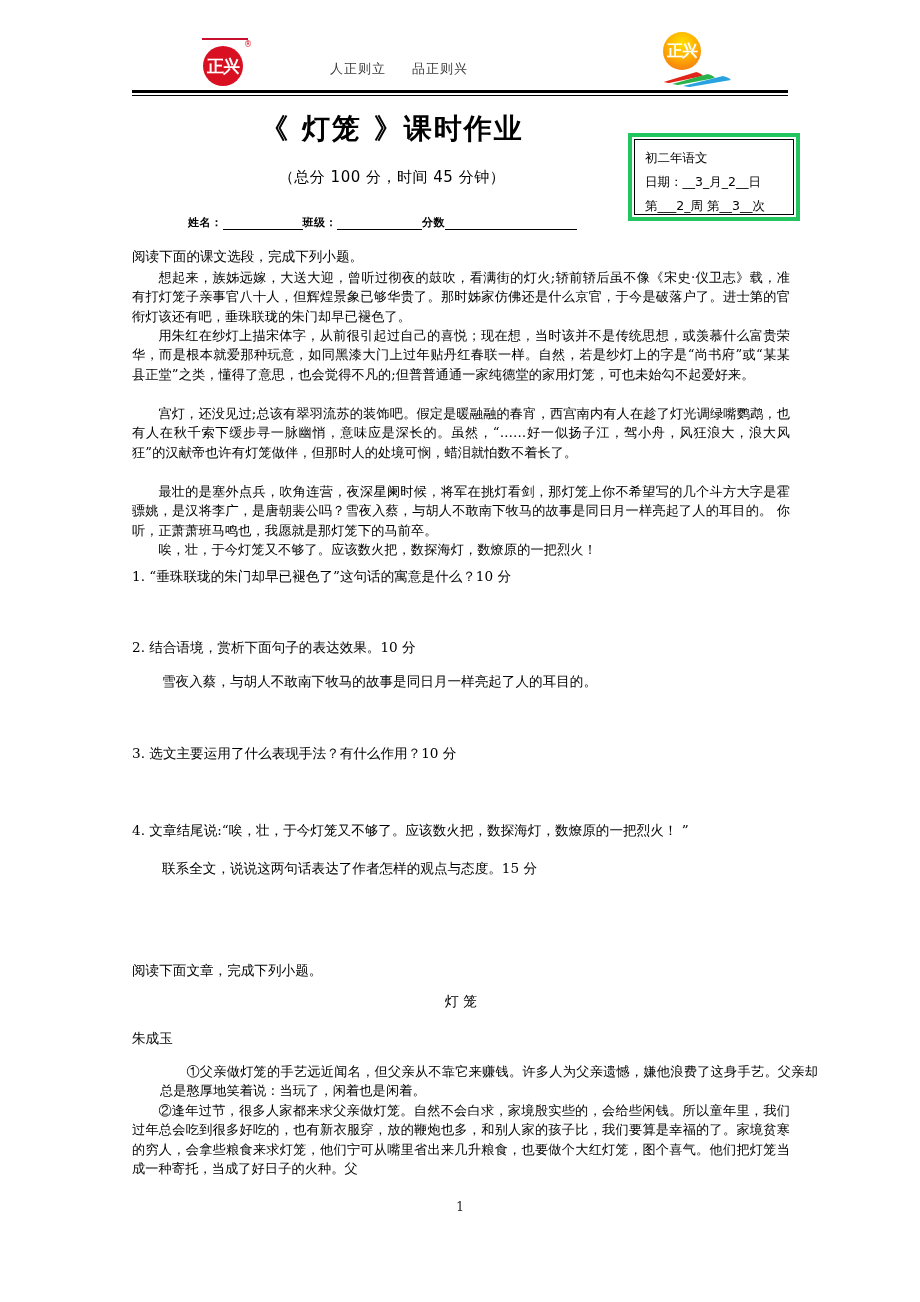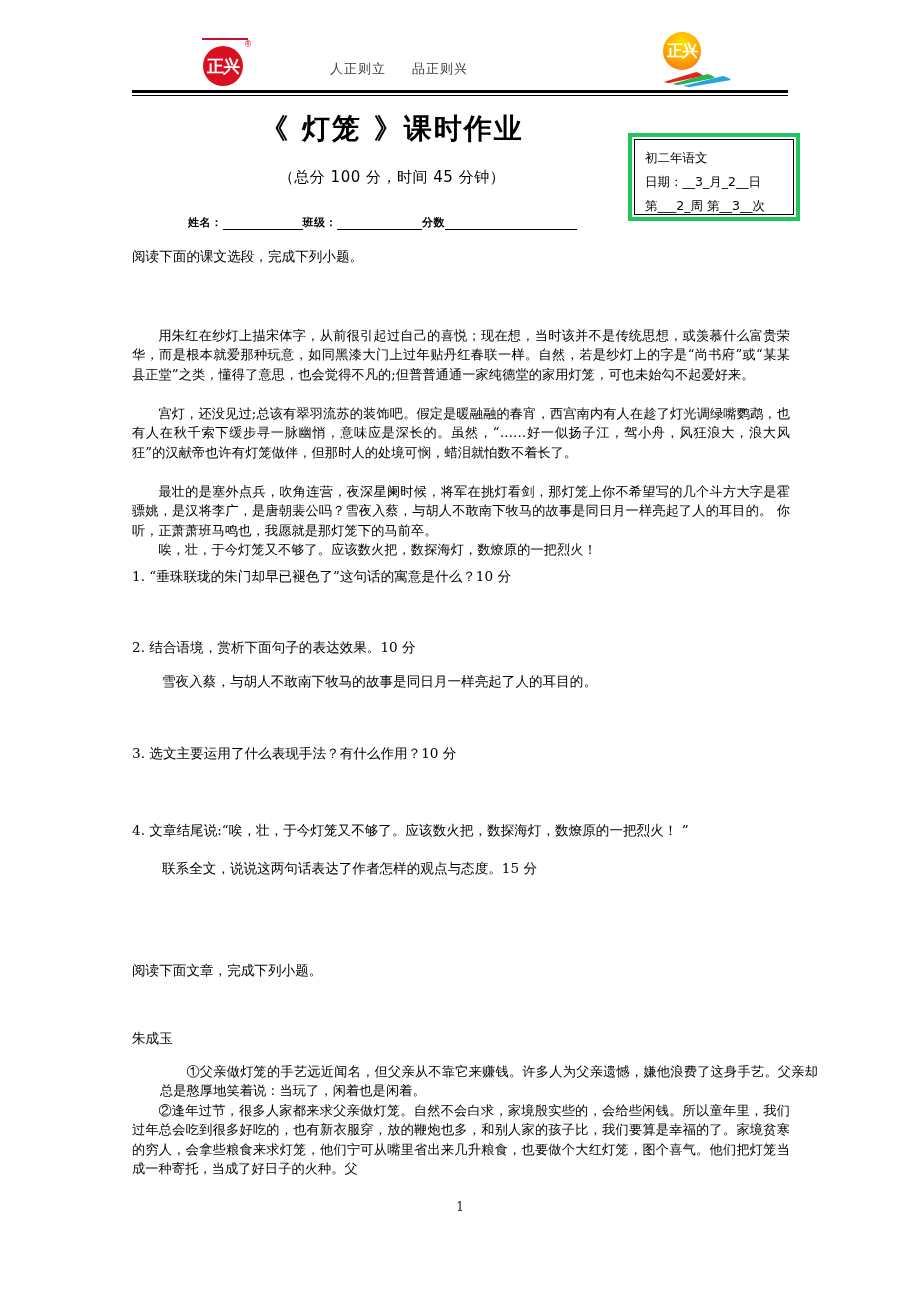--- a/index.html
+++ b/index.html
@@ -305,20 +305,21 @@
       <div class="info-line">第___2_周 第__3__次</div>
     </div>
   </div>
 
   <div class="name-row">
     <span>姓名：</span><span class="ul-s ul-80"></span><span>班级：</span><span class="ul-s ul-85"></span><span>分数</span><span class="ul-s ul-130"></span>
   </div>
 
   <div class="section-lead" style="top:248px;">阅读下面的课文选段，完成下列小题。</div>
 
+  <div class="body-block p-indent" style="top:268px;">想起来，族姊远嫁，大送大迎，曾听过彻夜的鼓吹，看满街的灯火;轿前轿后虽不像《宋史·仪卫志》载，准有打灯笼子亲事官八十人，但辉煌景象已够华贵了。那时姊家仿佛还是什么京官，于今是破落户了。进士第的官衔灯该还有吧，垂珠联珑的朱门却早已褪色了。</div>
   <div class="body-block p-indent" style="top:326px;">用朱红在纱灯上描宋体字，从前很引起过自己的喜悦；现在想，当时该并不是传统思想，或羡慕什么富贵荣华，而是根本就爱那种玩意，如同黑漆大门上过年贴丹红春联一样。自然，若是纱灯上的字是“尚书府”或“某某县正堂”之类，懂得了意思，也会觉得不凡的;但普普通通一家纯德堂的家用灯笼，可也未始勾不起爱好来。</div>
   <div class="body-block p-indent" style="top:404px;">宫灯，还没见过;总该有翠羽流苏的装饰吧。假定是暖融融的春宵，西宫南内有人在趁了灯光调绿嘴鹦鹉，也有人在秋千索下缓步寻一脉幽悄，意味应是深长的。虽然，“……好一似扬子江，驾小舟，风狂浪大，浪大风狂”的汉献帝也许有灯笼做伴，但那时人的处境可悯，蜡泪就怕数不着长了。</div>
   <div class="body-block p-indent" style="top:482px;">最壮的是塞外点兵，吹角连营，夜深星阑时候，将军在挑灯看剑，那灯笼上你不希望写的几个斗方大字是霍骠姚，是汉将李广，是唐朝裴公吗？雪夜入蔡，与胡人不敢南下牧马的故事是同日月一样亮起了人的耳目的。 你听，正萧萧班马鸣也，我愿就是那灯笼下的马前卒。</div>
   <div class="body-block p-indent" style="top:540px;">唉，壮，于今灯笼又不够了。应该数火把，数探海灯，数燎原的一把烈火！</div>
 
   <div class="q-line" style="top:566px;">
     <span>1.</span>
     <span>“垂珠联珑的朱门却早已褪色了”这句话的寓意是什么？10 分</span>
   </div>
 
@@ -334,20 +335,21 @@
   </div>
 
   <div class="q-line" style="top:820px;">
     <span>4.</span>
     <span>文章结尾说:“唉，壮，于今灯笼又不够了。应该数火把，数探海灯，数燎原的一把烈火！ ”</span>
   </div>
   <div class="q-sub" style="top:858px;">联系全文，说说这两句话表达了作者怎样的观点与态度。15 分</div>
 
   <div class="section-lead" style="top:962px;">阅读下面文章，完成下列小题。</div>
 
+  <div class="centered-title" style="top:993px;">灯 笼</div>
   <div class="centered-author" style="top:1030px;">朱成玉</div>
 
   <div class="body-block p-indent" style="top:1062px;margin-left:28px;">①父亲做灯笼的手艺远近闻名，但父亲从不靠它来赚钱。许多人为父亲遗憾，嫌他浪费了这身手艺。父亲却总是憨厚地笑着说：当玩了，闲着也是闲着。</div>
   <div class="body-block p-indent" style="top:1101px;">②逢年过节，很多人家都来求父亲做灯笼。自然不会白求，家境殷实些的，会给些闲钱。所以童年里，我们过年总会吃到很多好吃的，也有新衣服穿，放的鞭炮也多，和别人家的孩子比，我们要算是幸福的了。家境贫寒的穷人，会拿些粮食来求灯笼，他们宁可从嘴里省出来几升粮食，也要做个大红灯笼，图个喜气。他们把灯笼当成一种寄托，当成了好日子的火种。父</div>
 
   <div class="page-num">1</div>
 
 </div>
 
 </body></html>

